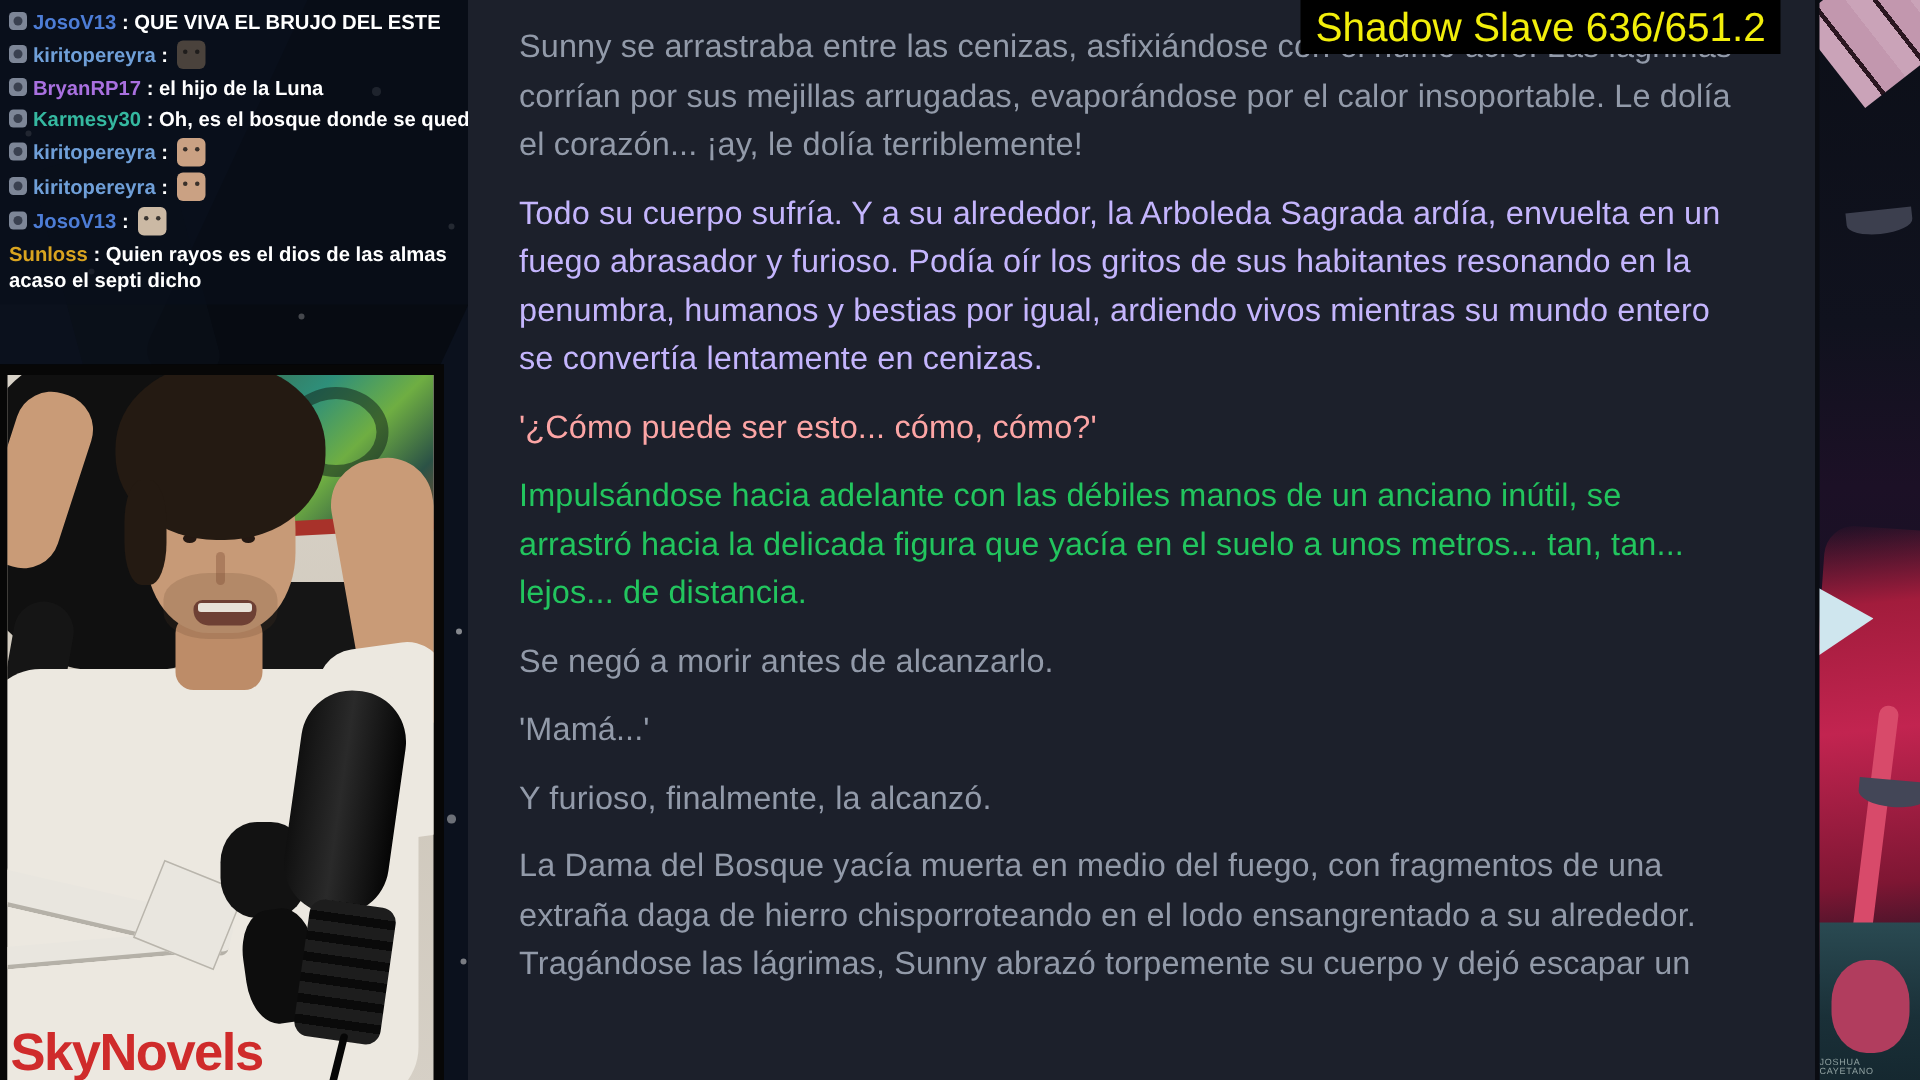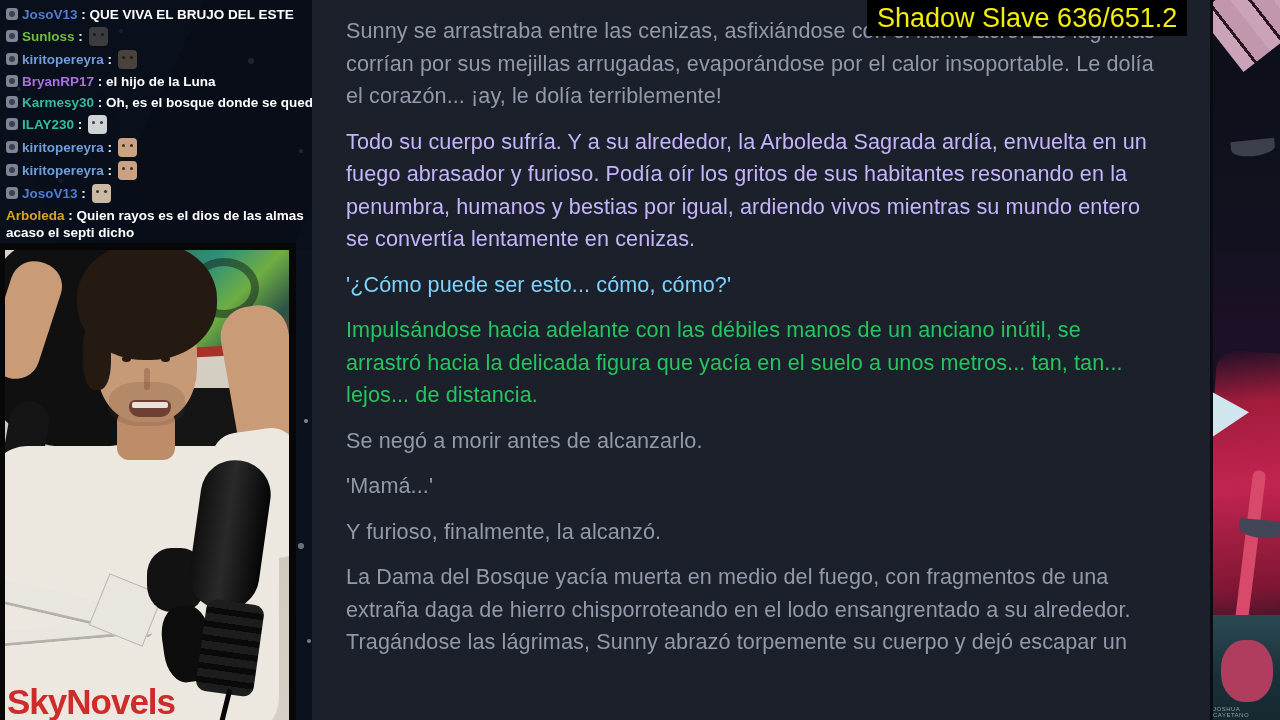--- a/index.html
+++ b/index.html
@@ -114,41 +114,39 @@
 </head>
 <body>
 
 <div class="bg-shape" id="bg-graffiti"></div>
 <div class="bg-shape" id="bg-graffiti2"></div>
 <div id="snow"></div>
 
 <div id="reader" style="background: rgb(28, 32, 43);">
     <div class="para" style="color: rgb(146, 154, 169);">Sunny se arrastraba entre las cenizas, asfixiándose con el humo acre. Las lágrimas corrían por sus mejillas arrugadas, evaporándose por el calor insoportable. Le dolía el corazón... ¡ay, le dolía terriblemente!</div>
     <div class="para" style="color: #c4b5fd;">Todo su cuerpo sufría. Y a su alrededor, la Arboleda Sagrada ardía, envuelta en un fuego abrasador y furioso. Podía oír los gritos de sus habitantes resonando en la penumbra, humanos y bestias por igual, ardiendo vivos mientras su mundo entero se convertía lentamente en cenizas.</div>
-    <div class="para" style="color: #7dd3fc;">'¿Cómo puede ser esto... cómo, cómo?'</div>
+    <div class="para" style="color: #fca5a5;">'¿Cómo puede ser esto... cómo, cómo?'</div>
     <div class="para" style="color: #22c55e;">Impulsándose hacia adelante con las débiles manos de un anciano inútil, se arrastró hacia la delicada figura que yacía en el suelo a unos metros... tan, tan... lejos... de distancia.</div>
     <div class="para" style="color: rgb(146, 154, 169);">Se negó a morir antes de alcanzarlo.</div>
     <div class="para" style="color: rgb(146, 154, 169);">'Mamá...'</div>
     <div class="para" style="color: rgb(146, 154, 169);">Y furioso, finalmente, la alcanzó.</div>
     <div class="para" style="color: rgb(146, 154, 169);">La Dama del Bosque yacía muerta en medio del fuego, con fragmentos de una extraña daga de hierro chisporroteando en el lodo ensangrentado a su alrededor. Tragándose las lágrimas, Sunny abrazó torpemente su cuerpo y dejó escapar un</div>
   </div>
 
 <div id="title-overlay" style="color: rgb(242, 238, 11); background: rgb(0, 0, 0);">Shadow Slave 636/651.2</div>
 
 <div id="chat">
     <div class="chat-row"><span class="chat-badge"></span><span class="chat-user" style="color: rgb(77, 125, 214);">JosoV13</span><span> : </span><span>QUE VIVA EL BRUJO DEL ESTE</span></div>
-    <div class="chat-row"><span class="chat-badge"></span><span class="chat-user" style="color: rgb(111, 191, 63);">Sunloss</span><span> : </span><span class="chat-emote" style="background: rgb(59, 59, 64);"></span></div>
     <div class="chat-row"><span class="chat-badge"></span><span class="chat-user" style="color: rgb(111, 159, 216);">kiritopereyra</span><span> : </span><span class="chat-emote" style="background: rgb(74, 66, 60);"></span></div>
     <div class="chat-row"><span class="chat-badge"></span><span class="chat-user" style="color: rgb(169, 112, 224);">BryanRP17</span><span> : </span><span>el hijo de la Luna</span></div>
     <div class="chat-row"><span class="chat-badge"></span><span class="chat-user" style="color: rgb(53, 184, 160);">Karmesy30</span><span> : </span><span>Oh, es el bosque donde se quedo solvane atra</span></div>
-    <div class="chat-row"><span class="chat-badge"></span><span class="chat-user" style="color: rgb(47, 191, 159);">ILAY230</span><span> : </span><span class="chat-emote" style="background: rgb(207, 211, 214);"></span></div>
     <div class="chat-row"><span class="chat-badge"></span><span class="chat-user" style="color: rgb(111, 159, 216);">kiritopereyra</span><span> : </span><span class="chat-emote" style="background: rgb(202, 161, 131);"></span></div>
     <div class="chat-row"><span class="chat-badge"></span><span class="chat-user" style="color: rgb(111, 159, 216);">kiritopereyra</span><span> : </span><span class="chat-emote" style="background: rgb(202, 161, 131);"></span></div>
     <div class="chat-row"><span class="chat-badge"></span><span class="chat-user" style="color: rgb(77, 125, 214);">JosoV13</span><span> : </span><span class="chat-emote" style="background: rgb(203, 185, 164);"></span></div>
-    <div class="chat-row wrap"><span class="chat-user" style="color: rgb(217, 164, 32);">Arboleda</span><span> : </span><span>Quien rayos es el dios de las almas acaso el septi dicho</span></div>
+    <div class="chat-row wrap"><span class="chat-user" style="color: rgb(217, 164, 32);">Sunloss</span><span> : </span><span>Quien rayos es el dios de las almas acaso el septi dicho</span></div>
   </div>
 
 <div id="webcam">
   <div id="cam-scene">
     <div class="cam" id="cam-art"></div>
     <div class="cam" id="cam-art-swirl"></div>
     <div class="cam" id="cam-art-red"></div>
     <div class="cam" id="cam-chair"></div>
     <div class="cam" id="cam-chair-edge"></div>
     <div class="cam" id="cam-arm-left"></div>

